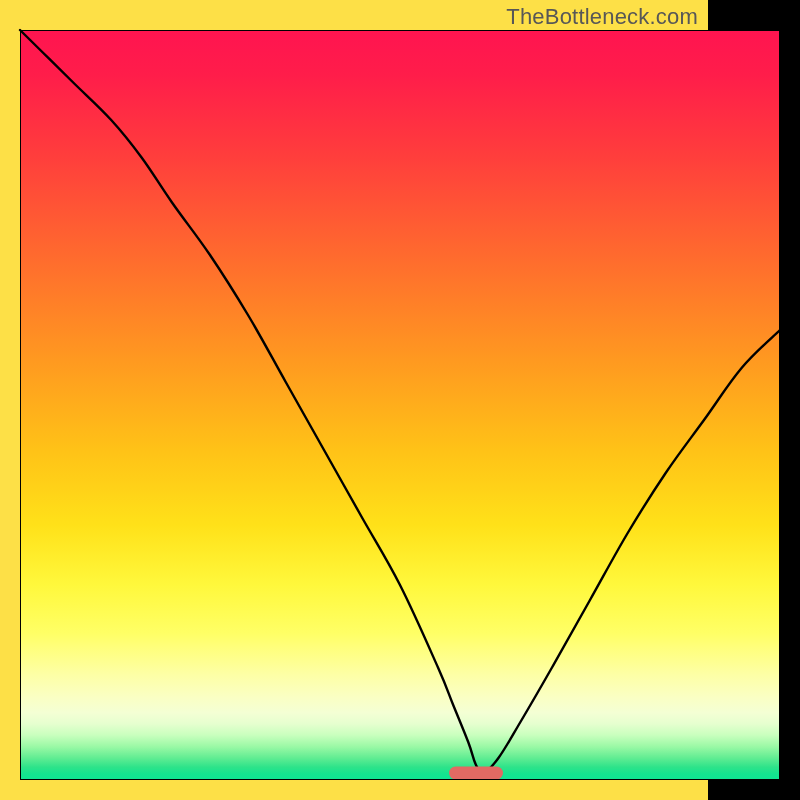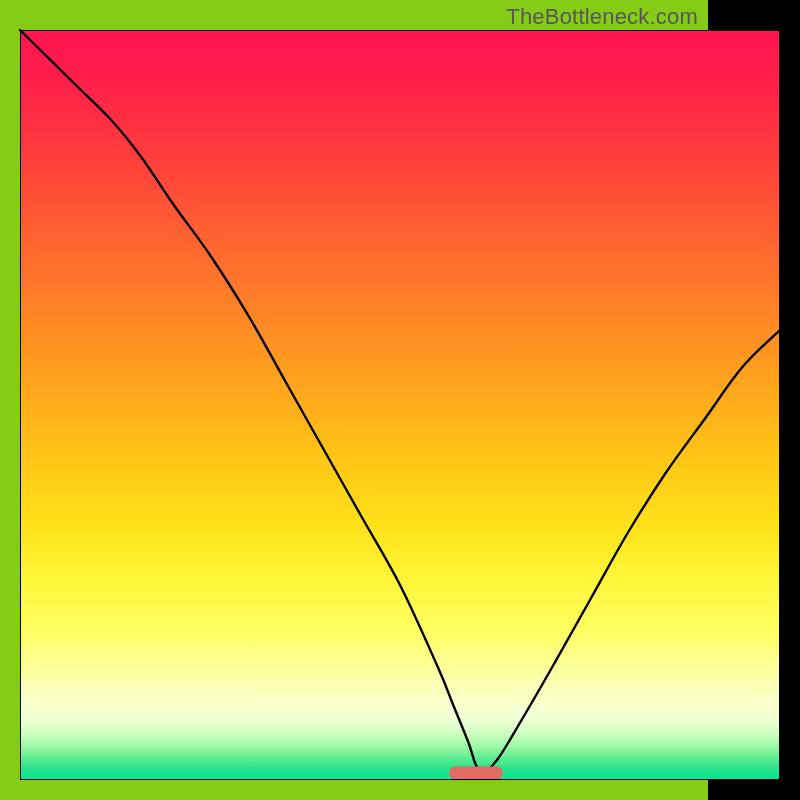--- a/index.html
+++ b/index.html
@@ -8,21 +8,21 @@
     width: 800px;
     height: 800px;
     background: #000;
     overflow: hidden;
     font-family: Arial, Helvetica, sans-serif;
   }
   .stage {
     position: relative;
     width: 708px;
     height: 800px;
-    background: #84cc16;
+    background: #fde047;
   }
   .watermark {
     position: absolute;
     top: 4px;
     right: 10px;
     color: #575757;
     font-size: 22px;
     font-weight: 500;
     letter-spacing: 0.2px;
     z-index: 5;

